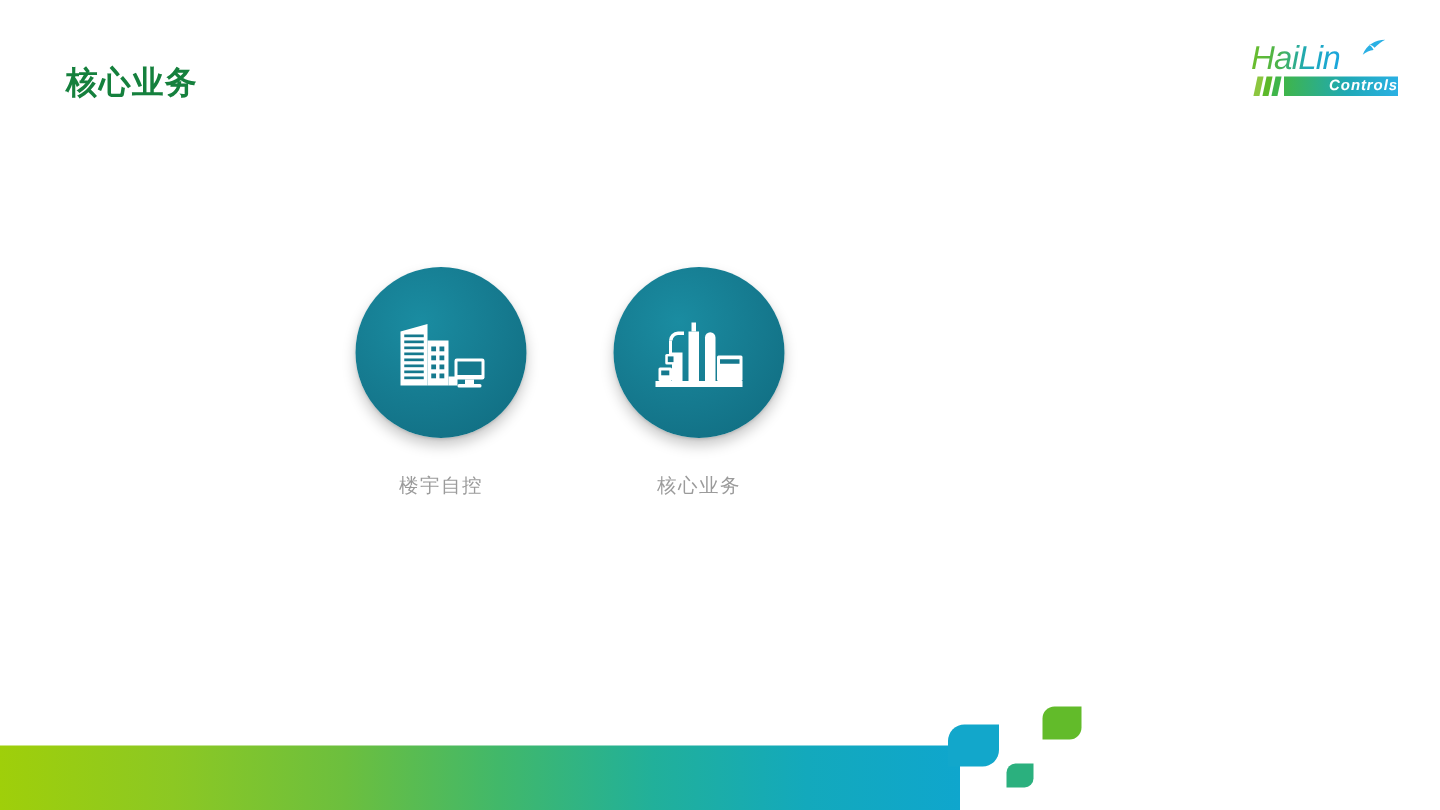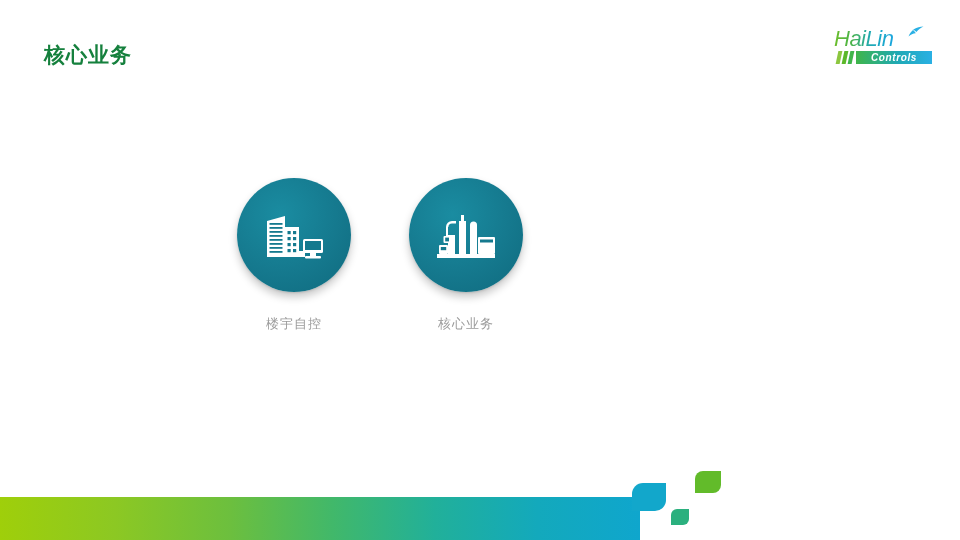--- a/index.html
+++ b/index.html
@@ -83,21 +83,21 @@
   }
   .logo-bars i:nth-child(1) { left: 1px;  background: #8cc63f; }
   .logo-bars i:nth-child(2) { left: 7px;  background: #5cb82a; }
   .logo-bars i:nth-child(3) { left: 13px; background: #3fb54a; }
   #logo-sub-bar {
     flex: 1 1 auto;
     height: 13px;
     background: linear-gradient(90deg, #3fb54a 0%, #1fa9b5 55%, #2ab0e4 100%);
     display: flex;
     align-items: center;
-    justify-content: center;
+    justify-content: flex-end;
   }
   #logo-sub-text {
     font-size: 10px;
     font-weight: bold;
     font-style: italic;
     color: #ffffff;
     letter-spacing: 0.6px;
     line-height: 10px;
   }
 

